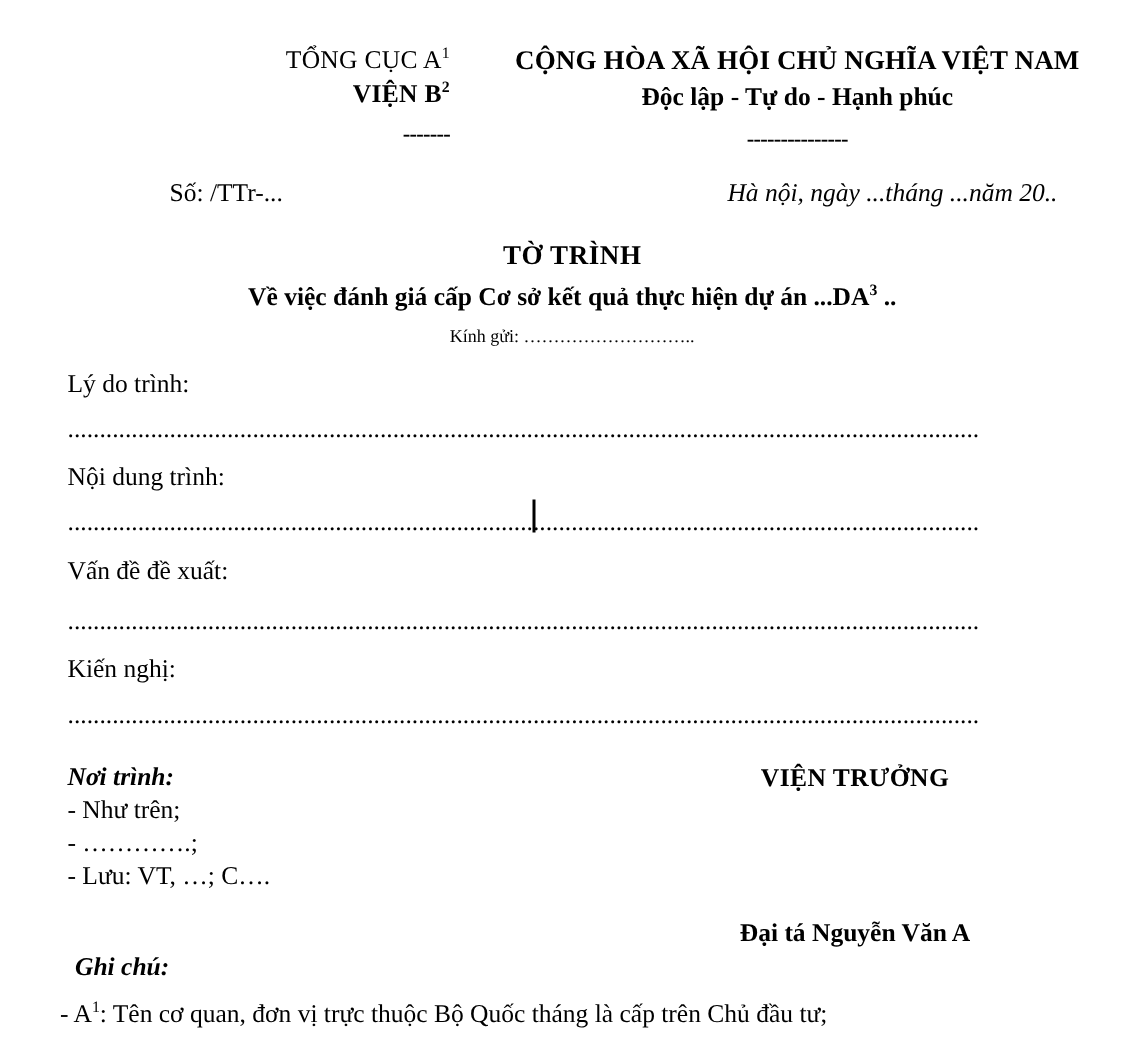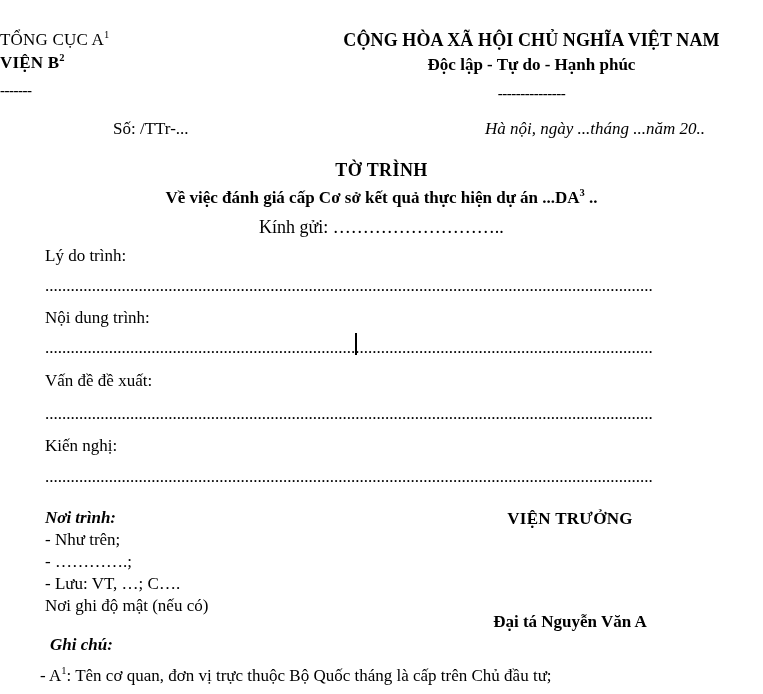--- a/index.html
+++ b/index.html
@@ -24,21 +24,21 @@
   }
 
   
   .abs { position: absolute; white-space: nowrap; }
 
   
   .masthead-left {
     left: 0;
     top: 30px;
     width: 300px;
-    text-align: left;
+    text-align: right;
   }
   .masthead-right {
     left: 300px;
     top: 30px;
     width: 463px;
     text-align: center;
   }
   .org-line-1 { font-size: 17px; letter-spacing: .2px; }
   .org-line-2 { font-size: 17px; font-weight: bold; margin-top: 3px; letter-spacing: .2px; }
   .nation-line-1 { font-size: 18px; font-weight: bold; letter-spacing: .1px; }
@@ -77,21 +77,21 @@
     font-size: 18px;
     font-weight: bold;
     letter-spacing: .4px;
   }
   .doc-subtitle {
     font-size: 17px;
     font-weight: bold;
     margin-top: 7px;
   }
   .addressee {
-    font-size: 18px;
+    font-size: 12px;
     margin-top: 9px;
     text-align: center;
   }
 
   sup { font-size: 0.62em; vertical-align: super; line-height: 0; }
 
   
   .section-label {
     left: 45px;
     font-size: 17px;
@@ -197,21 +197,20 @@
   <div class="abs section-label" style="top:436px">Kiến nghị:</div>
   <div class="abs dotline" style="top:467px">
       <span>...............................................................................................................................................</span>
     </div>
 
   <div class="abs recipients" style="top:508px">
     <div class="recipients-title">Nơi trình:</div>
     <div class="recipient-item">- Như trên;</div>
     <div class="recipient-item">- ………….;</div>
     <div class="recipient-item">- Lưu: VT, …; C….</div>
-    <div class="recipient-item">Nơi ghi độ mật (nếu có)</div>
   </div>
 
   <div class="abs signer-title" style="top:509px">VIỆN TRƯỞNG</div>
   <div class="abs signer-name" style="top:594px">Đại tá Nguyễn Văn A</div>
 
   <div class="abs notes-title" style="top:635px">Ghi chú:</div>
   <div class="abs note-item" style="top:666px"><span>- A</span><sup>1</sup><span>: Tên cơ quan, đơn vị trực thuộc Bộ Quốc tháng là cấp trên Chủ đầu tư;</span></div>
 
 </div>
 

